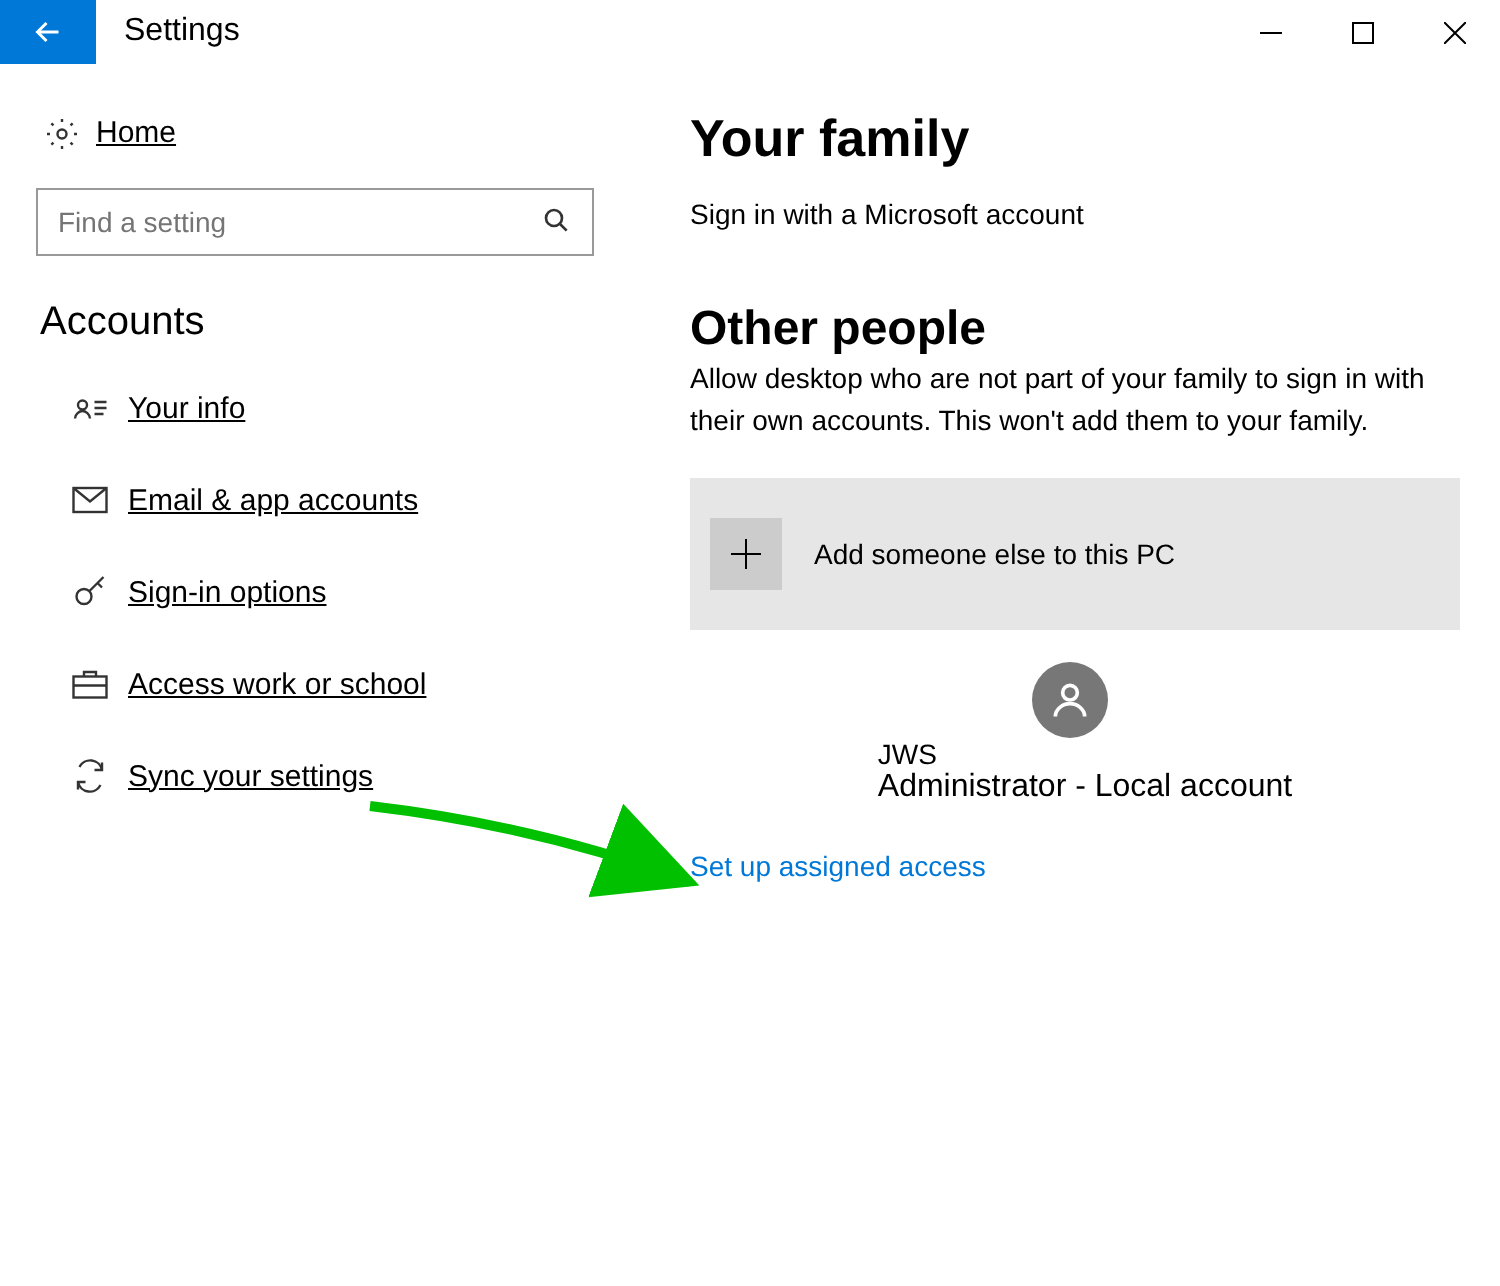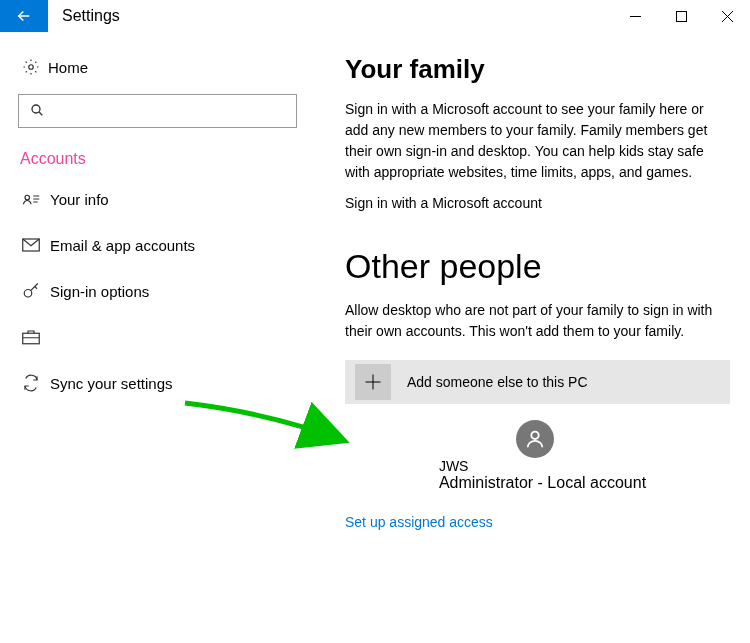--- a/index.html
+++ b/index.html
@@ -51,22 +51,23 @@
   .content {
     display: flex;
     height: calc(100% - 32px);
   }
   .sidebar {
     width: 315px;
     padding-top: 20px;
   }
   .home-row {
     display: flex;
-    align-items: center;
+    align-items: flex-start;
     padding: 6px 20px 14px 22px;
+    text-decoration: underline;
   }
   .home-row .icon-slot {
     width: 26px;
     display: flex;
     justify-content: flex-start;
   }
   .home-row .label {
     font-size: 15px;
   }
   .search-box {
@@ -81,30 +82,31 @@
     flex: 1;
     border: none;
     outline: none;
     font-size: 14px;
     background: transparent;
   }
   .search-box .search-icon {
     color: #333;
   }
   .section-label {
-    color: #ec4899;
-    font-size: 16px;
+    color: #000000;
+    font-size: 20px;
     padding: 22px 20px 8px 20px;
   }
   .nav-item {
     display: flex;
     align-items: center;
     height: 46px;
-    padding-left: 22px;
+    padding-left: 36px;
     position: relative;
+    text-decoration: underline;
   }
   .nav-item .icon-slot {
     width: 28px;
     display: flex;
     justify-content: flex-start;
     color: #333;
   }
   .nav-item .label { font-size: 15px; }
   .nav-item.active .label { color: #0078d7; }
   .nav-item.active .icon-slot { color: #0078d7; }
@@ -129,30 +131,29 @@
     line-height: 1.5;
     margin-bottom: 12px;
     max-width: 380px;
   }
   .link {
     color: #000000;
     margin-bottom: 32px;
     display: block;
   }
   .heading2 {
-    font-size: 34px;
-    font-weight: 400;
+    font-size: 24px;
+    font-weight: 700;
     margin-top: 36px;
-    margin-bottom: 14px;
   }
   .add-row {
     background: #e6e6e6;
     display: flex;
     align-items: center;
-    height: 44px;
+    height: 76px;
     padding-left: 10px;
     margin-top: 18px;
     max-width: 395px;
   }
   .plus-box {
     width: 36px;
     height: 36px;
     background: #ccc;
     display: flex;
     align-items: center;
@@ -231,20 +232,21 @@
       <span class="icon-slot">
         <svg width="18" height="18" viewBox="0 0 24 24" fill="none" stroke="#333" stroke-width="1.6">
             <circle cx="12" cy="12" r="3"></circle>
             <path d="M12 2v2M12 20v2M4.9 4.9l1.4 1.4M17.7 17.7l1.4 1.4M2 12h2M20 12h2M4.9 19.1l1.4-1.4M17.7 6.3l1.4-1.4"></path>
           </svg>
       </span>
       <span class="label">Home</span>
     </div>
 
     <div class="search-box">
+      <input type="text" placeholder="Find a setting" style="">
       <span class="search-icon">
         <svg width="16" height="16" viewBox="0 0 24 24" fill="none" stroke="#333" stroke-width="2">
             <circle cx="10.5" cy="10.5" r="6"></circle>
             <path d="M20 20l-5-5"></path>
           </svg>
       </span>
     </div>
 
     <div class="section-label">Accounts</div>
 
@@ -279,37 +281,37 @@
       <span class="label">Sign-in options</span>
     </div>
 
     <div class="nav-item">
       <span class="icon-slot">
         <svg width="18" height="16" viewBox="0 0 24 20" fill="none" stroke="currentColor" stroke-width="1.6">
             <rect x="1" y="5" width="22" height="14"></rect>
             <path d="M8 5V2h8v3M1 11h22"></path>
           </svg>
       </span>
+      <span class="label">Access work or school</span>
     </div>
 
 
     <div class="nav-item">
       <span class="icon-slot">
         <svg width="18" height="18" viewBox="0 0 24 24" fill="none" stroke="currentColor" stroke-width="1.6">
             <path d="M20 8A8 8 0 0 0 5 6M4 16a8 8 0 0 0 15 2"></path>
             <path d="M20 3v5h-5M4 21v-5h5"></path>
           </svg>
       </span>
       <span class="label">Sync your settings</span>
     </div>
   </div>
 
   <div class="main">
     <div class="heading">Your family</div>
-    <div class="body-text">Sign in with a Microsoft account to see your family here or add any new members to your family. Family members get their own sign-in and desktop. You can help kids stay safe with appropriate websites, time limits, apps, and games.</div>
     <a class="link">Sign in with a Microsoft account</a>
 
     <div class="heading2">Other people</div>
     <div class="body-text">Allow desktop who are not part of your family to sign in with their own accounts. This won't add them to your family.</div>
 
     <div class="add-row">
       <div class="plus-box">
         <svg width="20" height="20" viewBox="0 0 24 24" stroke="#000" stroke-width="1.2">
             <path d="M12 3v18M3 12h18"></path>
           </svg>

